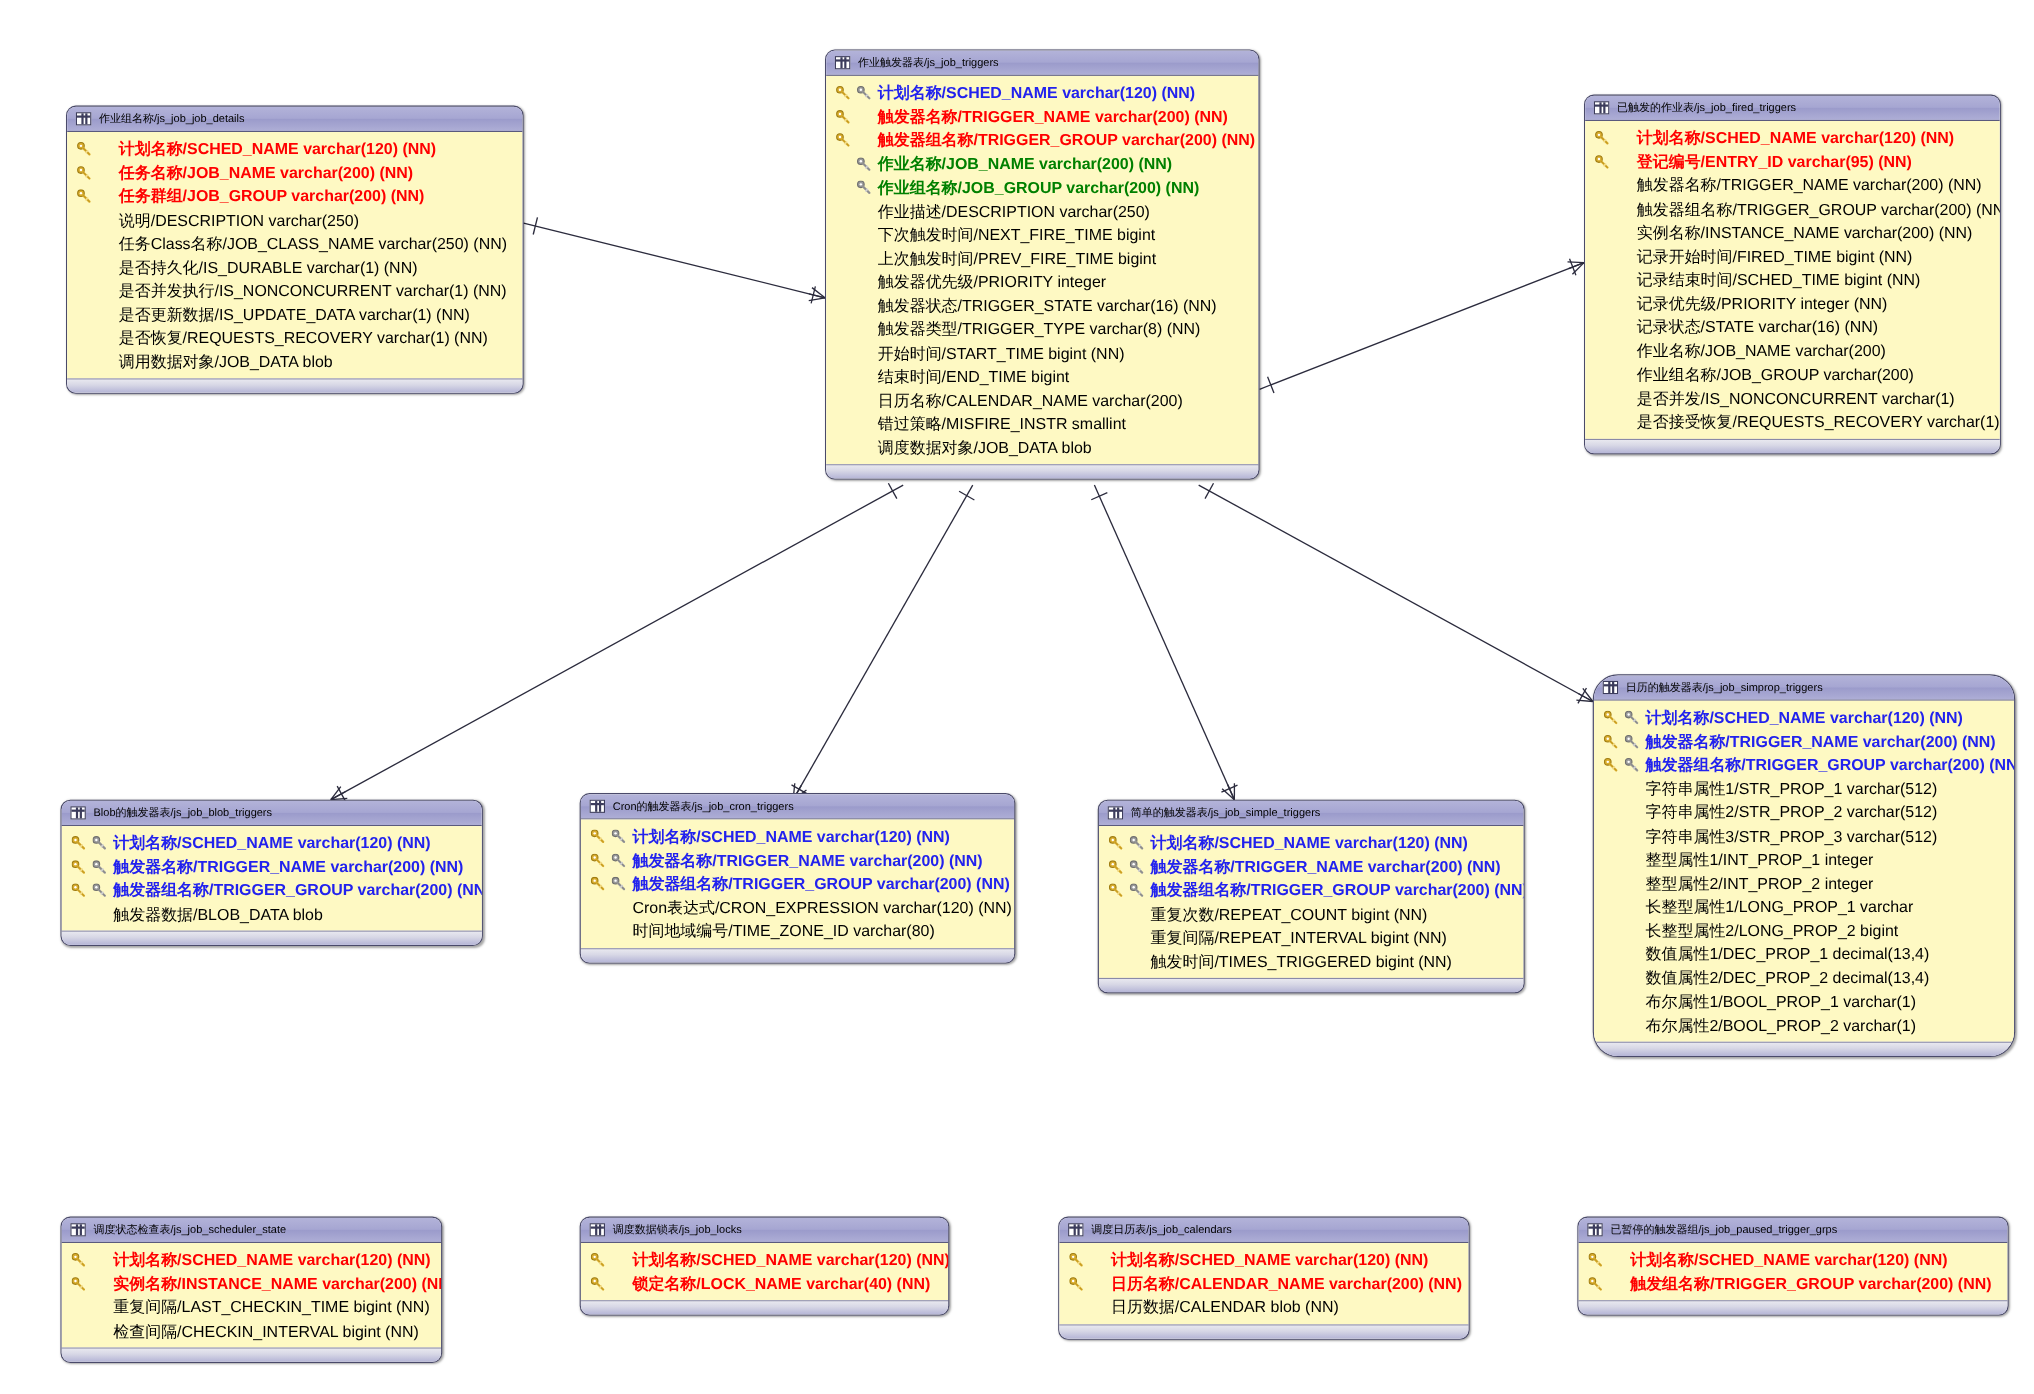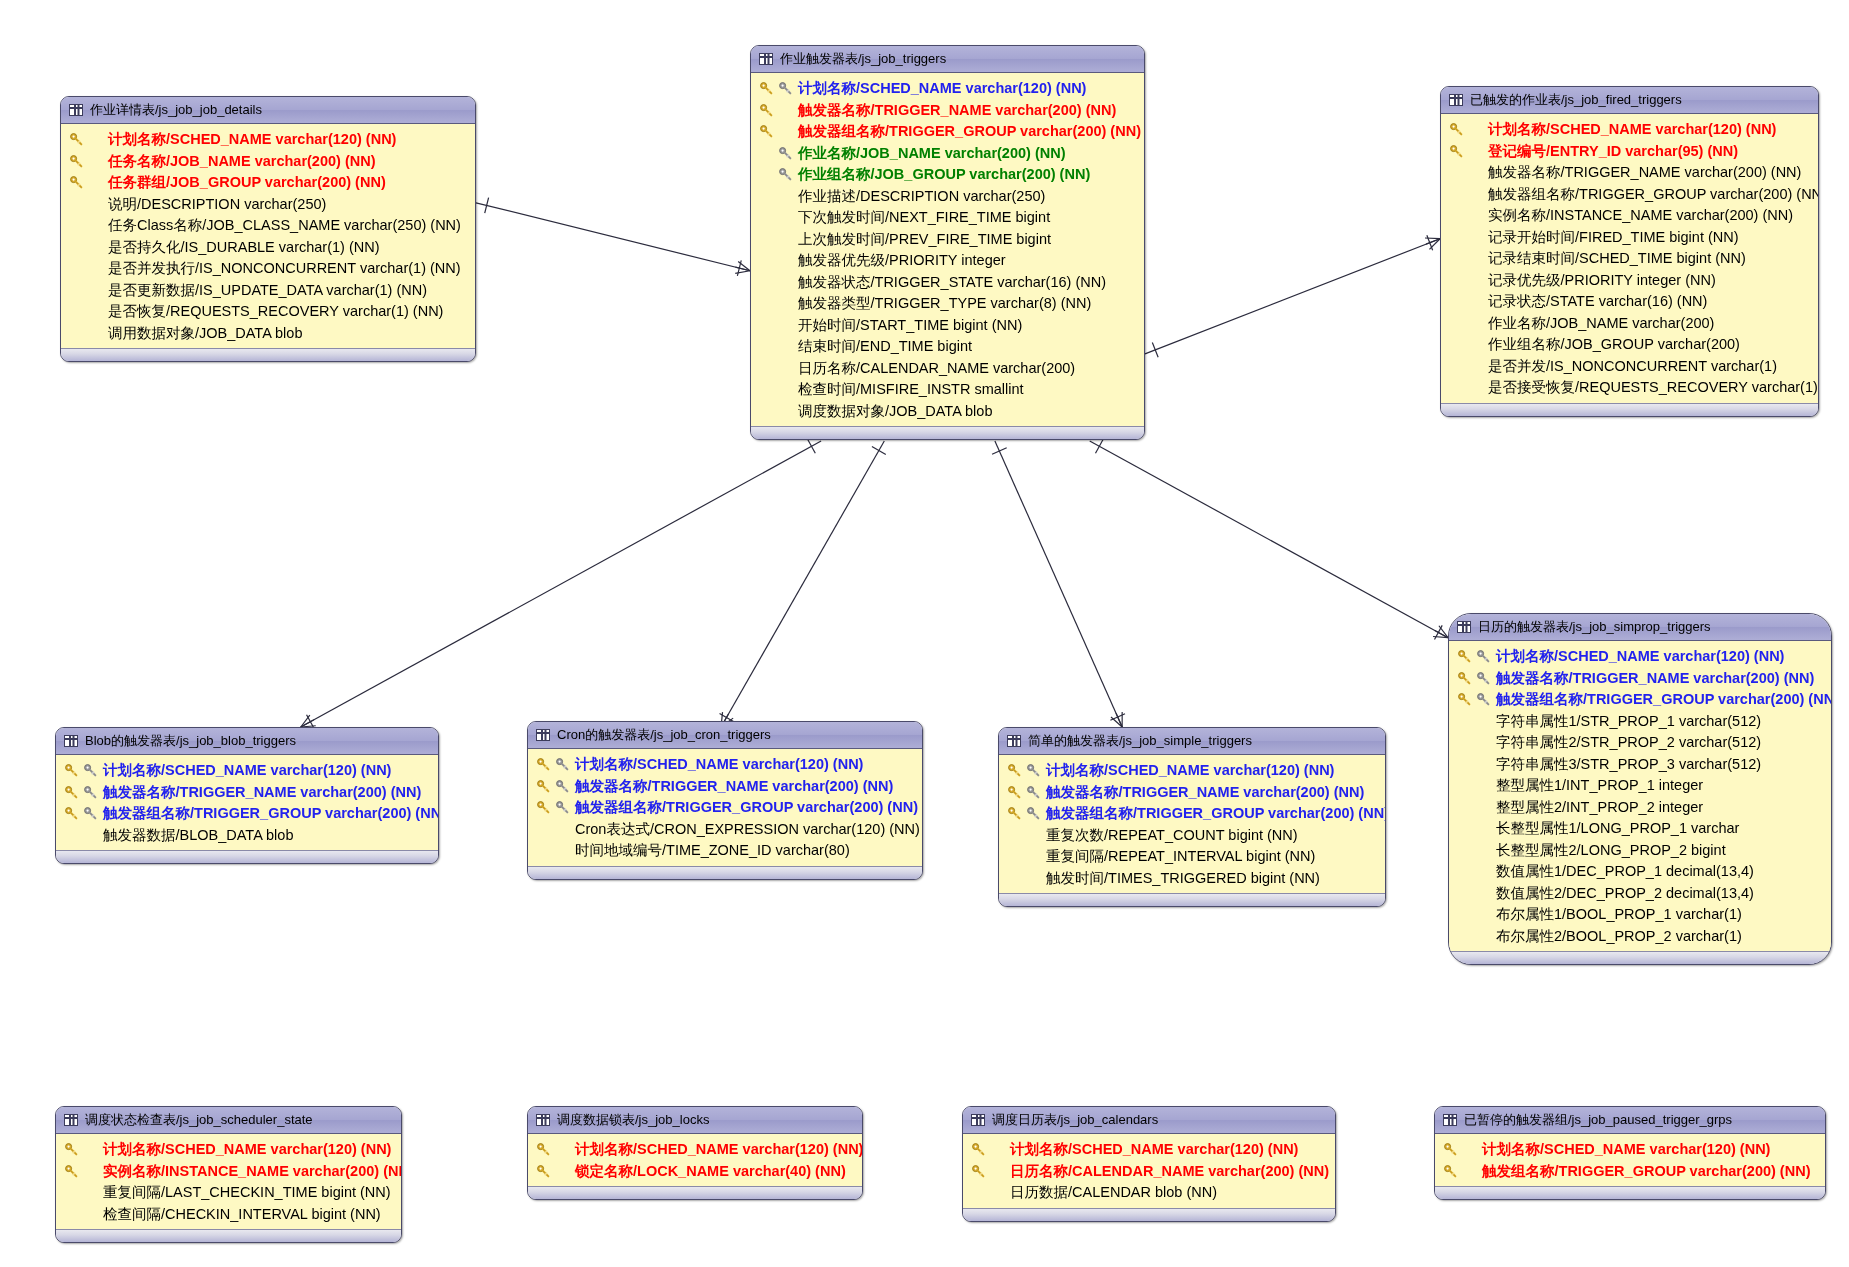--- a/index.html
+++ b/index.html
@@ -16,21 +16,21 @@
     border-radius:9px;
     background:#ffffff;
     box-shadow:1px 1px 2px rgba(0,0,0,.35);
     overflow:hidden;
   }
   .ent-title{
     display:flex;align-items:center;gap:7px;
     background:linear-gradient(to bottom,#b3b3d9 0%,#a6a6d2 48%,#9b9bcb 52%,#aeaed6 100%);
     border-bottom:1px solid #5a5a7d;
     padding:4px 8px 4px 8px;
-    font-size:13px;color:#000;white-space:nowrap;
+    font-size:10px;color:#000;white-space:nowrap;
   }
   .tbl-icon{
     width:14px;height:12px;flex:0 0 14px;
     background:#ffffff;border:1.5px solid #3c3c5c;
     position:relative;box-sizing:border-box;
   }
   .tbl-icon::before{content:"";position:absolute;left:0;right:0;top:2px;height:1.5px;background:#3c3c5c;}
   .tbl-icon::after{content:"";position:absolute;top:0;bottom:0;left:4px;width:1.5px;background:#3c3c5c;
     box-shadow:3.5px 0 0 0 #3c3c5c;}
   .ent-body{background:#fef9c3;padding:5px 0 4px 0;}
@@ -91,21 +91,21 @@
       <line x1="1442.2076081164307" y1="625.4035709376295" x2="1434.5075791765369" y2="639.4288892700168" stroke="#2b2b3d" stroke-width="1.2"></line>
       <line x1="1448" y1="637.71" x2="1433.0505028036575" y2="636.4801489616412" stroke="#2b2b3d" stroke-width="1.2"></line>
       <line x1="1448" y1="637.71" x2="1434.851264063387" y2="630.4912228688497" stroke="#2b2b3d" stroke-width="1.2"></line>
       <line x1="1448" y1="637.71" x2="1438.9375664707254" y2="625.7570799162933" stroke="#2b2b3d" stroke-width="1.2"></line>
       <line x1="1095.4923918835693" y1="453.30642906237057" x2="1103.1924208234632" y2="439.28111072998325" stroke="#2b2b3d" stroke-width="1.2"></line>
     </svg>
   <div id="entities-host">
       <div class="entity" style="left: 60px; top: 96px; width: 414px;">
         <div class="ent-title">
           <span class="tbl-icon"></span>
-          <span>作业详情表/js_job_job_details</span>
+          <span>作业组名称/js_job_job_details</span>
         </div>
         <div class="ent-body">
           <div class="attr">
             <span class="keyslot">
               <svg width="13" height="13" viewBox="0 0 13 13">
                 <circle cx="3.6" cy="3.6" r="3.0" fill="#d9ad2e" stroke="#a07d12" stroke-width="1"></circle>
                 <circle cx="3.6" cy="3.6" r="1.1" fill="#ffffff"></circle>
                 <path d="M5.6 5.6 L11.3 11.3" stroke="#d9ad2e" stroke-width="2.1" stroke-linecap="round"></path>
                 <path d="M5.6 5.6 L11.3 11.3" stroke="#a07d12" stroke-width="0.6" stroke-linecap="round" opacity=".7"></path>
                 <path d="M8.2 9.6 L9.6 8.2" stroke="#f2dc8a" stroke-width="1.6" stroke-linecap="round"></path>
@@ -298,21 +298,21 @@
             <span class="attr-text c-black">结束时间/END_TIME bigint</span>
           </div>
           <div class="attr">
             <span class="keyslot"></span>
             <span class="keyslot2"></span>
             <span class="attr-text c-black">日历名称/CALENDAR_NAME varchar(200)</span>
           </div>
           <div class="attr">
             <span class="keyslot"></span>
             <span class="keyslot2"></span>
-            <span class="attr-text c-black">检查时间/MISFIRE_INSTR smallint</span>
+            <span class="attr-text c-black">错过策略/MISFIRE_INSTR smallint</span>
           </div>
           <div class="attr">
             <span class="keyslot"></span>
             <span class="keyslot2"></span>
             <span class="attr-text c-black">调度数据对象/JOB_DATA blob</span>
           </div>
         </div>
         <div class="ent-foot"></div>
       </div>
       <div class="entity" style="left: 1440px; top: 86px; width: 377px;">

